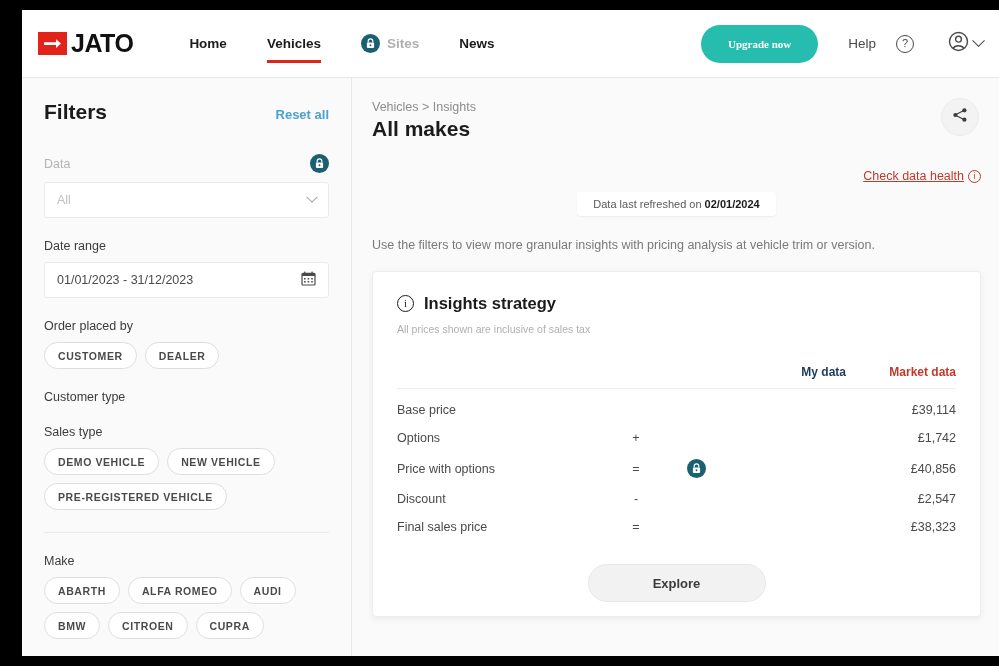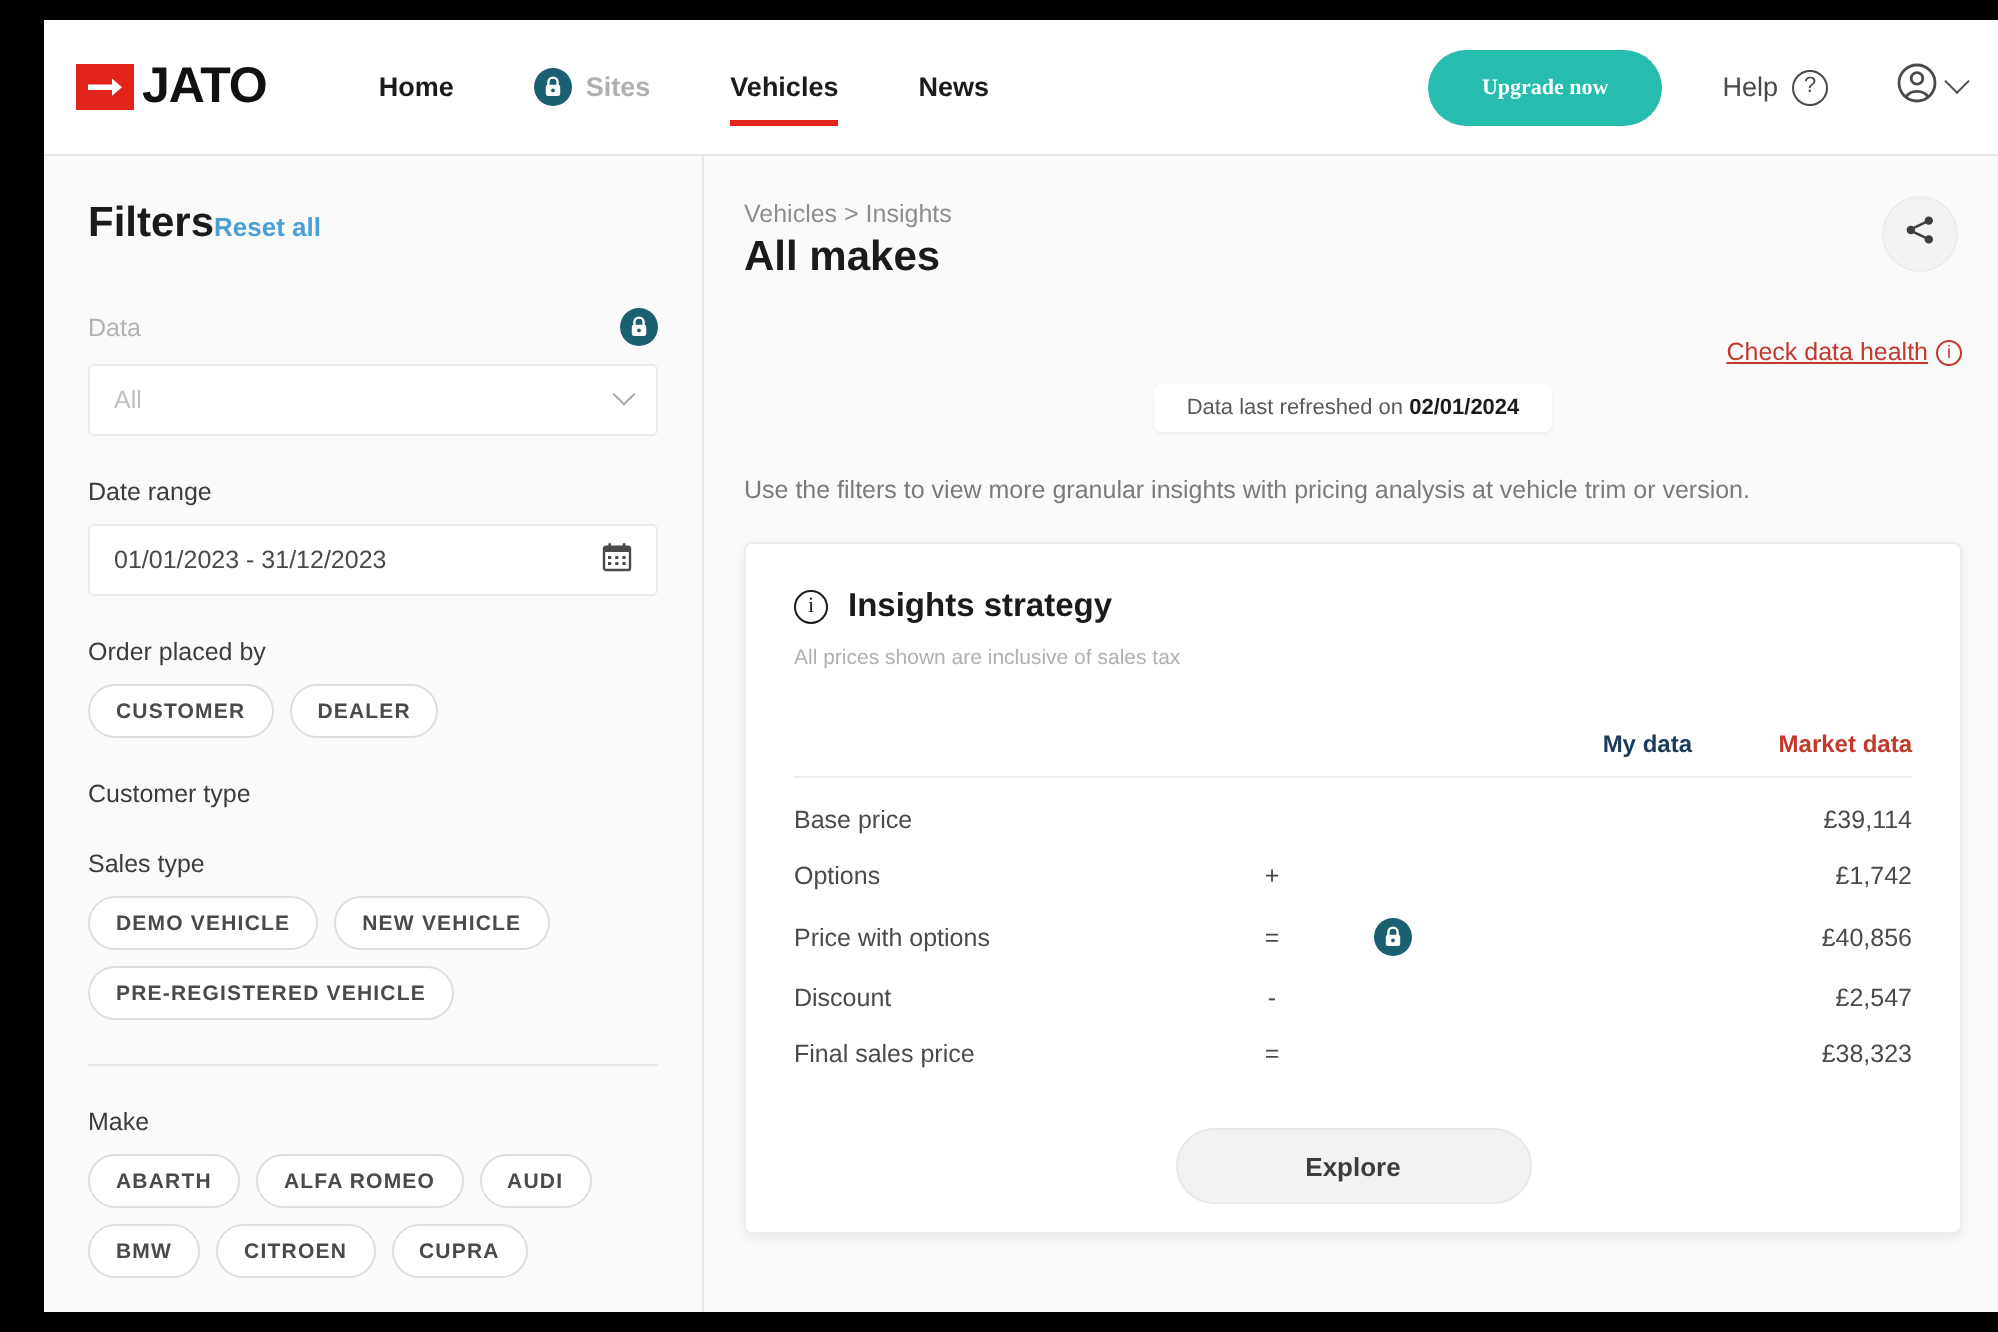--- a/index.html
+++ b/index.html
@@ -109,21 +109,21 @@
     border-radius: 20px;
     height: 38px;
     padding: 0 27px;
     cursor: pointer;
     font-family: Liberation Serif, serif;
   }
 
   .help-wrap {
     display: flex;
     align-items: center;
-    gap: 7px;
+    gap: 20px;
     margin-left: 30px;
     font-size: 13.5px;
     color: #4a4a4a;
     cursor: pointer;
   }
   .circle-icon {
     width: 18px; height: 18px;
     border-radius: 50%;
     border: 1.4px solid #4a4a4a;
     display: inline-flex;
@@ -160,20 +160,21 @@
     flex: none;
     background: #fafafa;
     border-right: 1px solid #e8e8e8;
     padding: 22px 22px 0 22px;
     overflow: hidden;
     position: relative;
   }
   .filters-head {
     display: flex;
     align-items: baseline;
+    justify-content: space-between;
     margin-bottom: 30px;
   }
   .filters-title {
     font-size: 21px;
     font-weight: bold;
     color: #1b1b1b;
   }
   .reset-link {
     font-size: 13px;
     font-weight: bold;
@@ -420,32 +421,32 @@
           <path d="M1 4.2 L13 4.2 L13 1.2 L18 5.6 L13 9.9 L13 7 L1 7 Z" fill="#ffffff"></path>
         </svg>
       </span>
       <span class="logo-text">JATO</span>
     </div>
 
     <div class="nav">
       <div class="nav-item">
         <span>Home</span>
       </div>
+      <div class="nav-item active">
+        <span>Vehicles</span>
+      </div>
       <div class="nav-item locked">
         <span class="lock-badge">
           <svg width="9" height="11" viewBox="0 0 9 11">
             <path d="M2.2 4.6 V3.1 a2.3 2.3 0 0 1 4.6 0 V4.6" fill="none" stroke="#ffffff" stroke-width="1.2"></path>
             <rect x="0.9" y="4.4" width="7.2" height="5.6" rx="1.1" fill="#ffffff"></rect>
             <circle cx="4.5" cy="7.2" r="0.95" fill="#1b6070"></circle>
           </svg>
         </span>
         <span>Sites</span>
-      </div>
-      <div class="nav-item active">
-        <span>Vehicles</span>
       </div>
       <div class="nav-item">
         <span>News</span>
       </div>
     </div>
 
     <div class="spacer"></div>
 
     <button class="upgrade-btn">Upgrade now</button>
 

